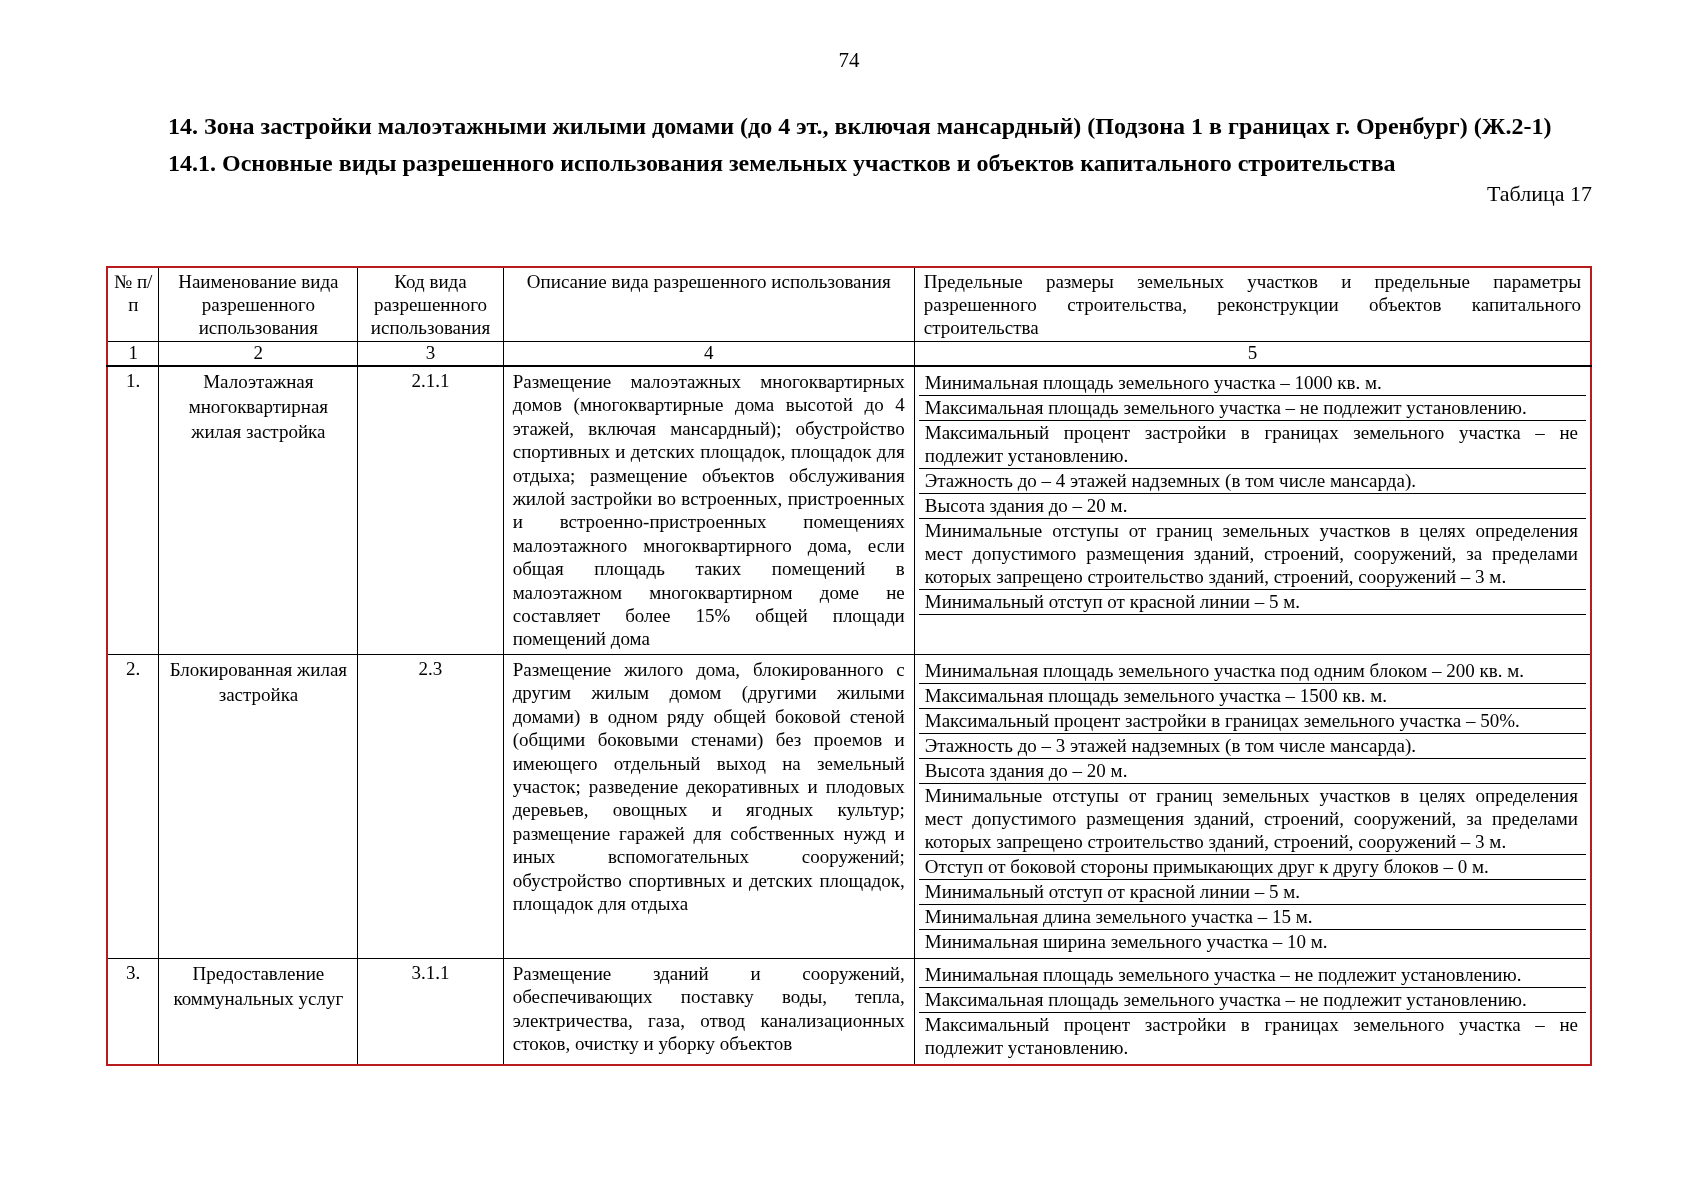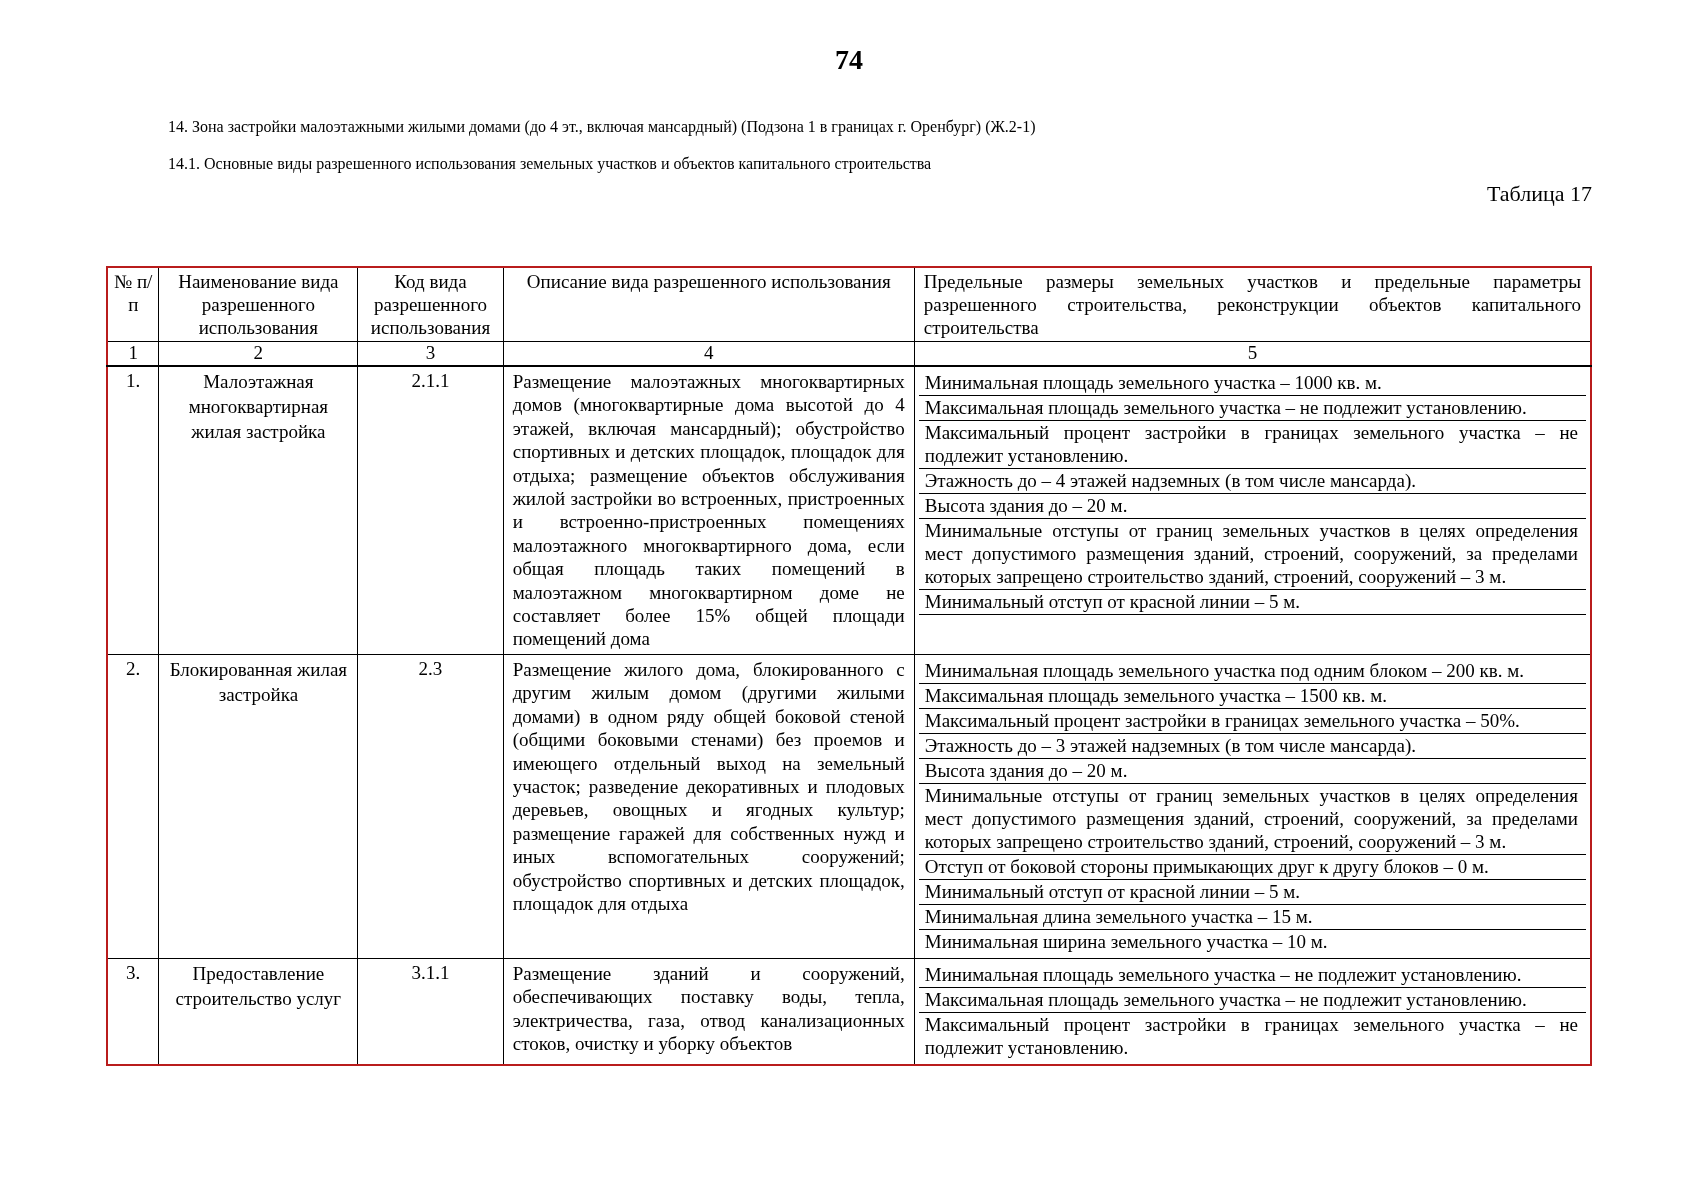--- a/index.html
+++ b/index.html
@@ -3,23 +3,23 @@
 <meta charset="utf-8">
 <style>
   * { margin: 0; padding: 0; box-sizing: border-box; }
   html, body { background: #ffffff; }
   body {
     width: 1696px; height: 1200px; overflow: hidden;
     font-family: "Liberation Serif", "DejaVu Serif", serif;
     color: #000;
   }
   .sheet { width: 1696px; height: 1200px; padding: 48px 104px 0 106px; }
-  .page-number { text-align: center; font-size: 28px; line-height: 24px; font-weight: bold; }
+  .page-number { text-align: center; font-size: 21px; line-height: 24px; }
   .para {
-    font-size: 16px; line-height: 37px; text-align: justify; text-indent: 62px;
+    font-size: 24px; line-height: 37px; text-align: justify; text-indent: 62px; font-weight: bold;
   }
   .headings { margin-top: 36px; }
   .table-caption {
     font-size: 22px; line-height: 24px; text-align: right;
   }
   table.main-table {
     margin-top: 60px; width: 100%;
     border-collapse: collapse; border: 2px solid #b91c1c;
     font-size: 19px;
   }
@@ -115,21 +115,21 @@
           <div class="pitem">Минимальные отступы от границ земельных участков в целях определения мест допустимого размещения зданий, строений, сооружений, за пределами которых запрещено строительство зданий, строений, сооружений – 3 м.</div>
           <div class="pitem">Отступ от боковой стороны примыкающих друг к другу блоков – 0 м.</div>
           <div class="pitem">Минимальный отступ от красной линии – 5 м.</div>
           <div class="pitem">Минимальная длина земельного участка – 15 м.</div>
           <div class="pitem">Минимальная ширина земельного участка – 10 м.</div>
         </td>
       </tr>
 
       <tr>
         <td class="c-num">3.</td>
-        <td class="c-name">Предоставление строительство услуг</td>
+        <td class="c-name">Предоставление коммунальных услуг</td>
         <td class="c-code">3.1.1</td>
         <td class="c-desc">Размещение зданий и сооружений, обеспечивающих поставку воды, тепла, электричества, газа, отвод канализационных стоков, очистку и уборку объектов</td>
         <td class="c-params">
           <div class="pitem">Минимальная площадь земельного участка – не подлежит установлению.</div>
           <div class="pitem">Максимальная площадь земельного участка – не подлежит установлению.</div>
           <div class="pitem">Максимальный процент застройки в границах земельного участка – не подлежит установлению.</div>
         </td>
       </tr>
 
     </tbody>

